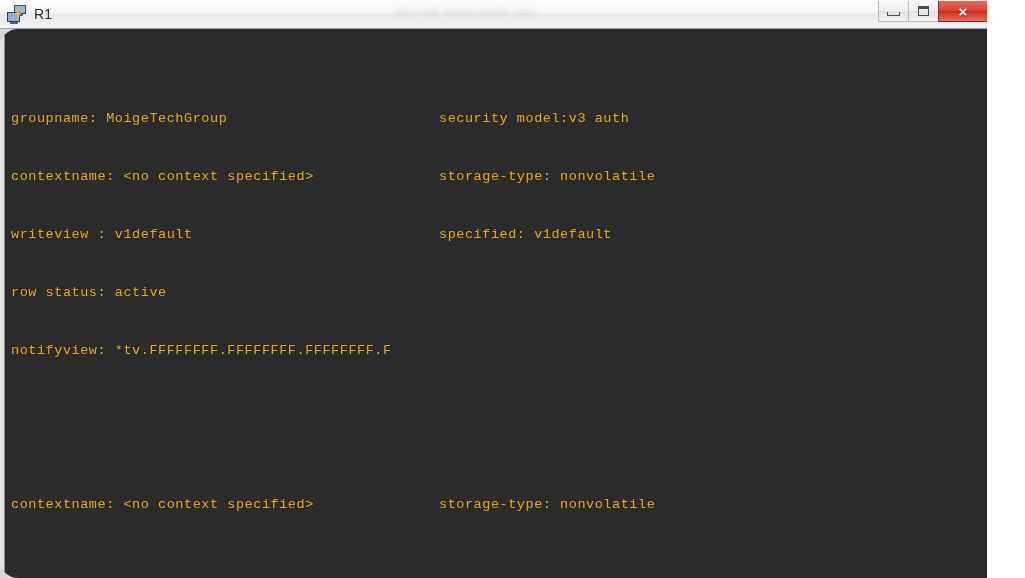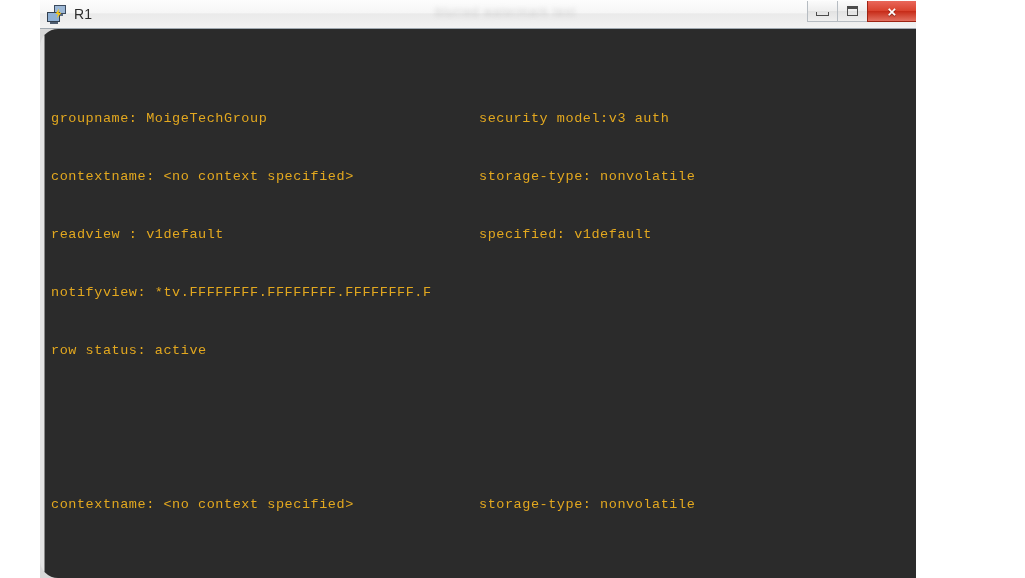--- a/index.html
+++ b/index.html
@@ -11,26 +11,25 @@
   body {
     width: 1025px;
     height: 578px;
     overflow: hidden;
     font-family: "Liberation Sans", sans-serif;
   }
 
   
   .window {
     position: relative;
-    width: 876px;
+    width: 987px;
     height: 578px;
     box-sizing: border-box;
     background: #fde047;
     overflow: hidden;
-    margin-left: 40px;
   }
 
   
   .titlebar {
     position: relative;
     height: 29px;
     box-sizing: border-box;
     background: linear-gradient(to bottom,
         #fdfdfd 0%, #f6f6f6 45%, #eaeaea 50%, #f2f2f2 100%);
     border-bottom: 1px solid #9fa8b0;
@@ -267,23 +266,23 @@
 
   <div class="client-area">
 
     <div class="term-outer">
       <div class="terminal">
         <div class="term-lines">
 
           
           <span class="line"><span class="col-l">groupname: MoigeTechGroup</span><span class="col-r">security model:v3 auth</span></span>
           <span class="line"><span class="col-l">contextname: &lt;no context specified&gt;</span><span class="col-r">storage-type: nonvolatile</span></span>
-          <span class="line"><span class="col-l">readview : v1default</span><span class="col-r">specified: v1default</span></span>
+          <span class="line"><span class="col-l">writeview : v1default</span><span class="col-r">specified: v1default</span></span>
+          <span class="line"><span class="col-l">row status: active</span></span>
           <span class="line"><span class="col-l">notifyview: *tv.FFFFFFFF.FFFFFFFF.FFFFFFFF.F</span></span>
-          <span class="line"><span class="col-l">row status: active</span></span>
           <span class="blank"></span>
 
           
           <span class="line"><span class="col-l">contextname: &lt;no context specified&gt;</span><span class="col-r">storage-type: nonvolatile</span></span>
           
           
           
           
 
           

